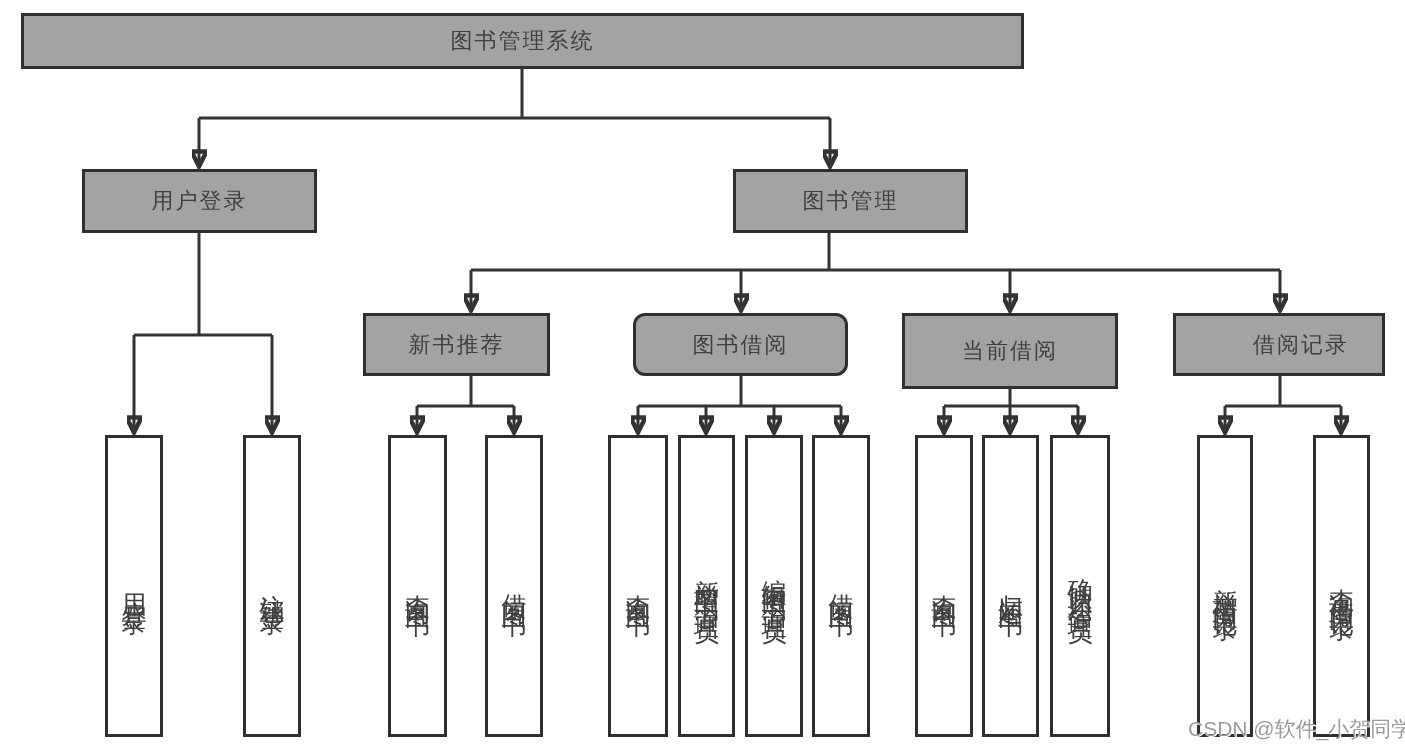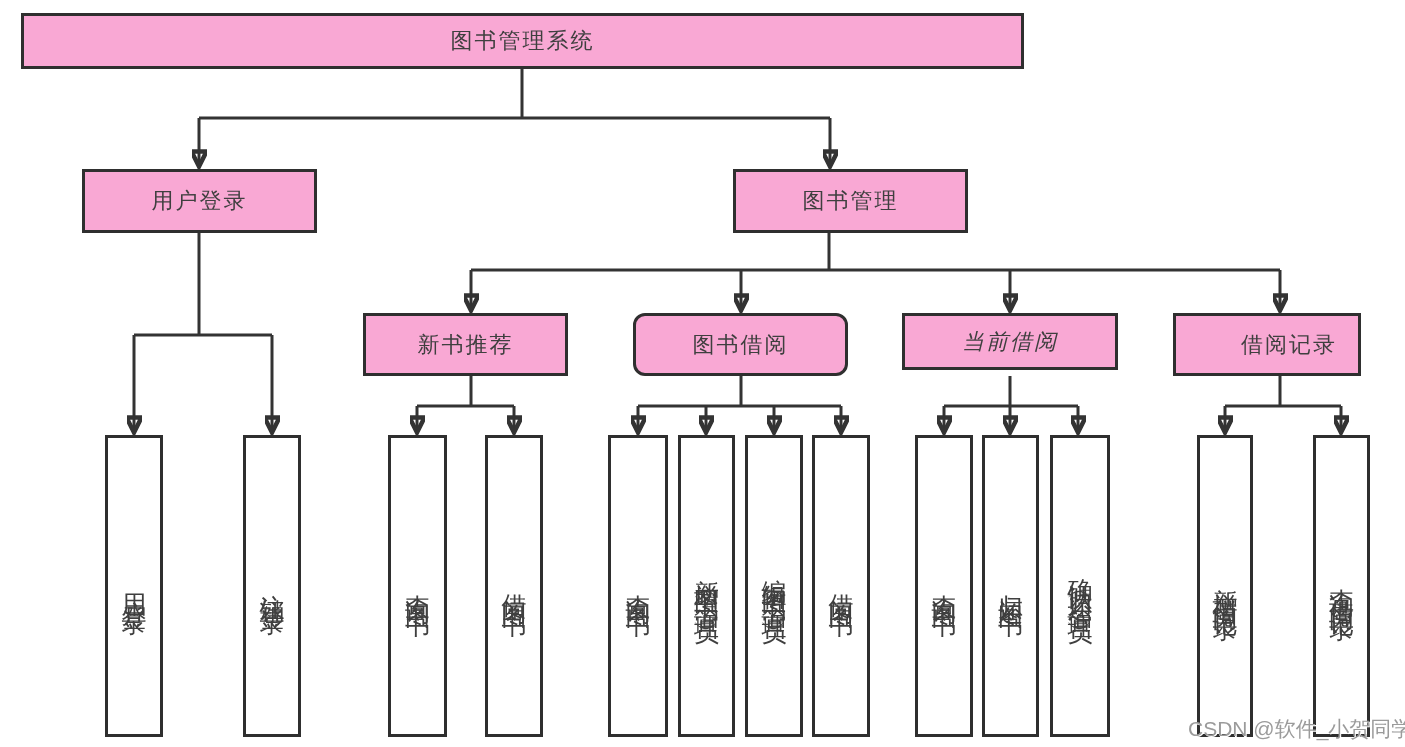--- a/index.html
+++ b/index.html
@@ -24,21 +24,21 @@
   }
   .wires path, .wires line {
     stroke: #333333;
     stroke-width: 3;
     fill: none;
   }
   .hbox {
     position: absolute;
     box-sizing: border-box;
     border: 3px solid #2f2f2f;
-    background: #f9a8d4;
+    background: #a3a3a3;
     display: flex;
     align-items: center;
     justify-content: center;
   }
   .hbox .lbl {
     font-size: 22px;
     color: #3f3f3f;
     letter-spacing: 2px;
     white-space: nowrap;
   }
@@ -122,30 +122,30 @@
     <span class="lbl">图书管理系统</span>
   </div>
 
   <div class="hbox" style="left:82px; top:169px; width:235px; height:64px;">
     <span class="lbl">用户登录</span>
   </div>
   <div class="hbox" style="left:712px; top:169px; width:235px; height:64px;margin-left:21px;">
     <span class="lbl">图书管理</span>
   </div>
 
-  <div class="hbox" style="left:363px; top:313px; width:205px; height:63px;">
+  <div class="hbox" style="left:363px; top:313px; width:187px; height:63px;">
     <span class="lbl">新书推荐</span>
   </div>
   <div class="hbox" style="left:633px; top:313px; width:215px; height:63px;border-radius:12px;">
     <span class="lbl">图书借阅</span>
   </div>
-  <div class="hbox" style="left:902px; top:313px; width:216px; height:57px;font-style:italic;">
+  <div class="hbox" style="left:902px; top:313px; width:216px; height:76px;">
     <span class="lbl">当前借阅</span>
   </div>
-  <div class="hbox" style="left:1173px; top:313px; width:188px; height:63px;padding-left:44px;">
+  <div class="hbox" style="left:1173px; top:313px; width:212px; height:63px;padding-left:44px;">
     <span class="lbl">借阅记录</span>
   </div>
 
   <div class="vbox" style="left:105px; width:58px;">
     <span class="vtext">用户登录</span>
   </div>
   <div class="vbox" style="left:243px; width:58px;">
     <span class="vtext">注销登录</span>
   </div>
 

